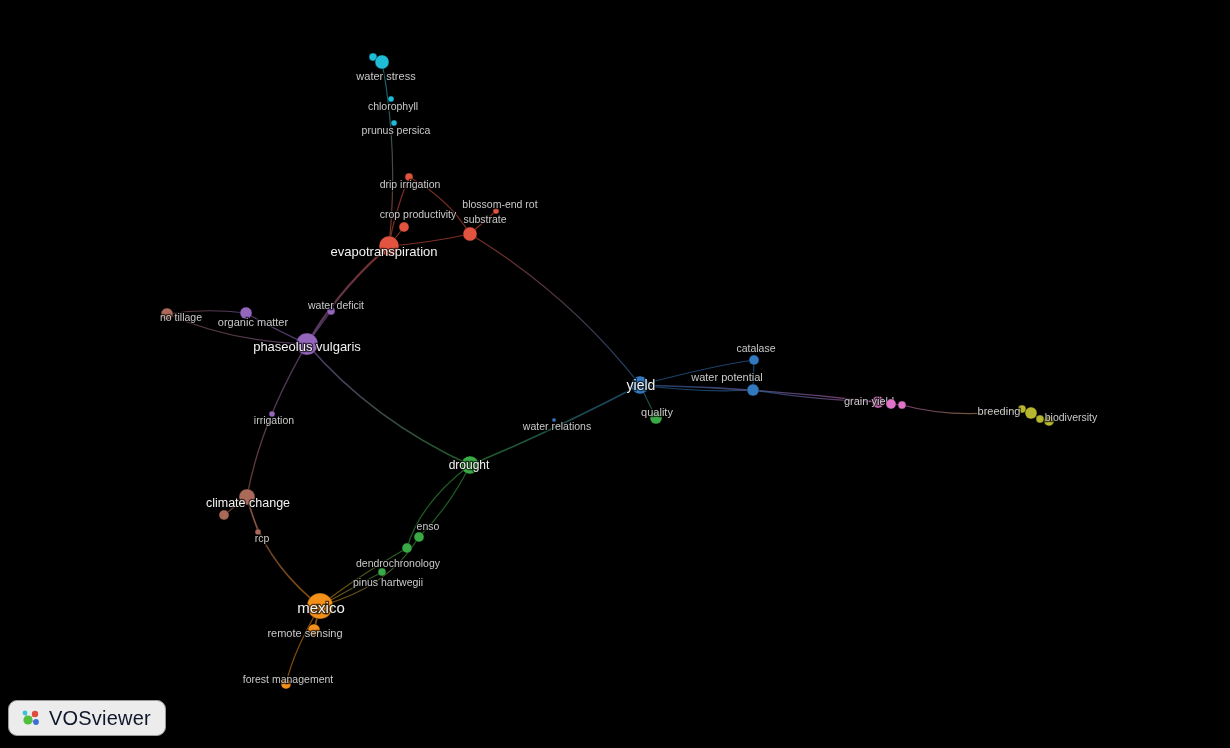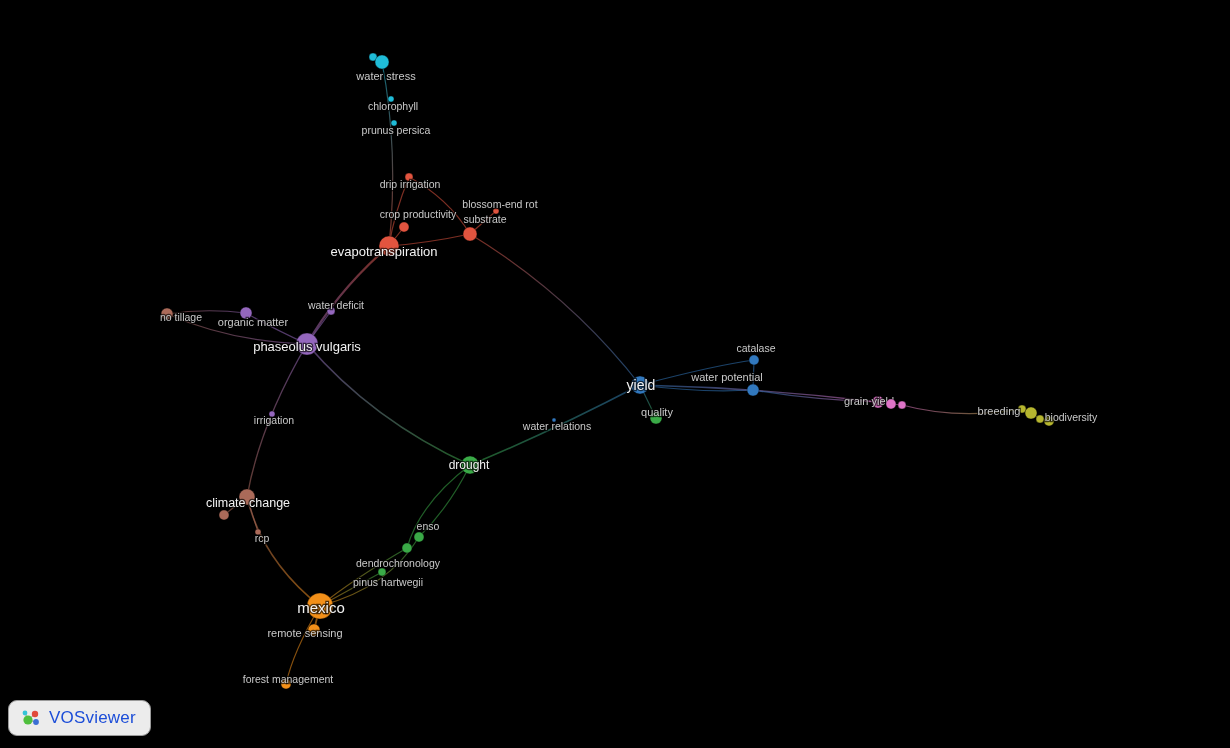--- a/index.html
+++ b/index.html
@@ -39,22 +39,22 @@
     padding: 0 14px 0 10px;
     display: flex;
     align-items: center;
     gap: 8px;
     background: #ececec;
     border: 1px solid #9a9a9a;
     border-radius: 9px;
     box-sizing: border-box;
   }
   .logo-text {
-    font-size: 17px;
-    color: #1d4ed8;
+    font-size: 20px;
+    color: #0f172a;
     letter-spacing: 0.2px;
   }
 </style>
 </head>
 <body>
 
 <div class="stage">
   <svg id="net-svg" width="1230" height="748" viewBox="0 0 1230 748">
       <defs>
         <linearGradient id="eg0" gradientUnits="userSpaceOnUse" x1="373" y1="57" x2="382" y2="62">

